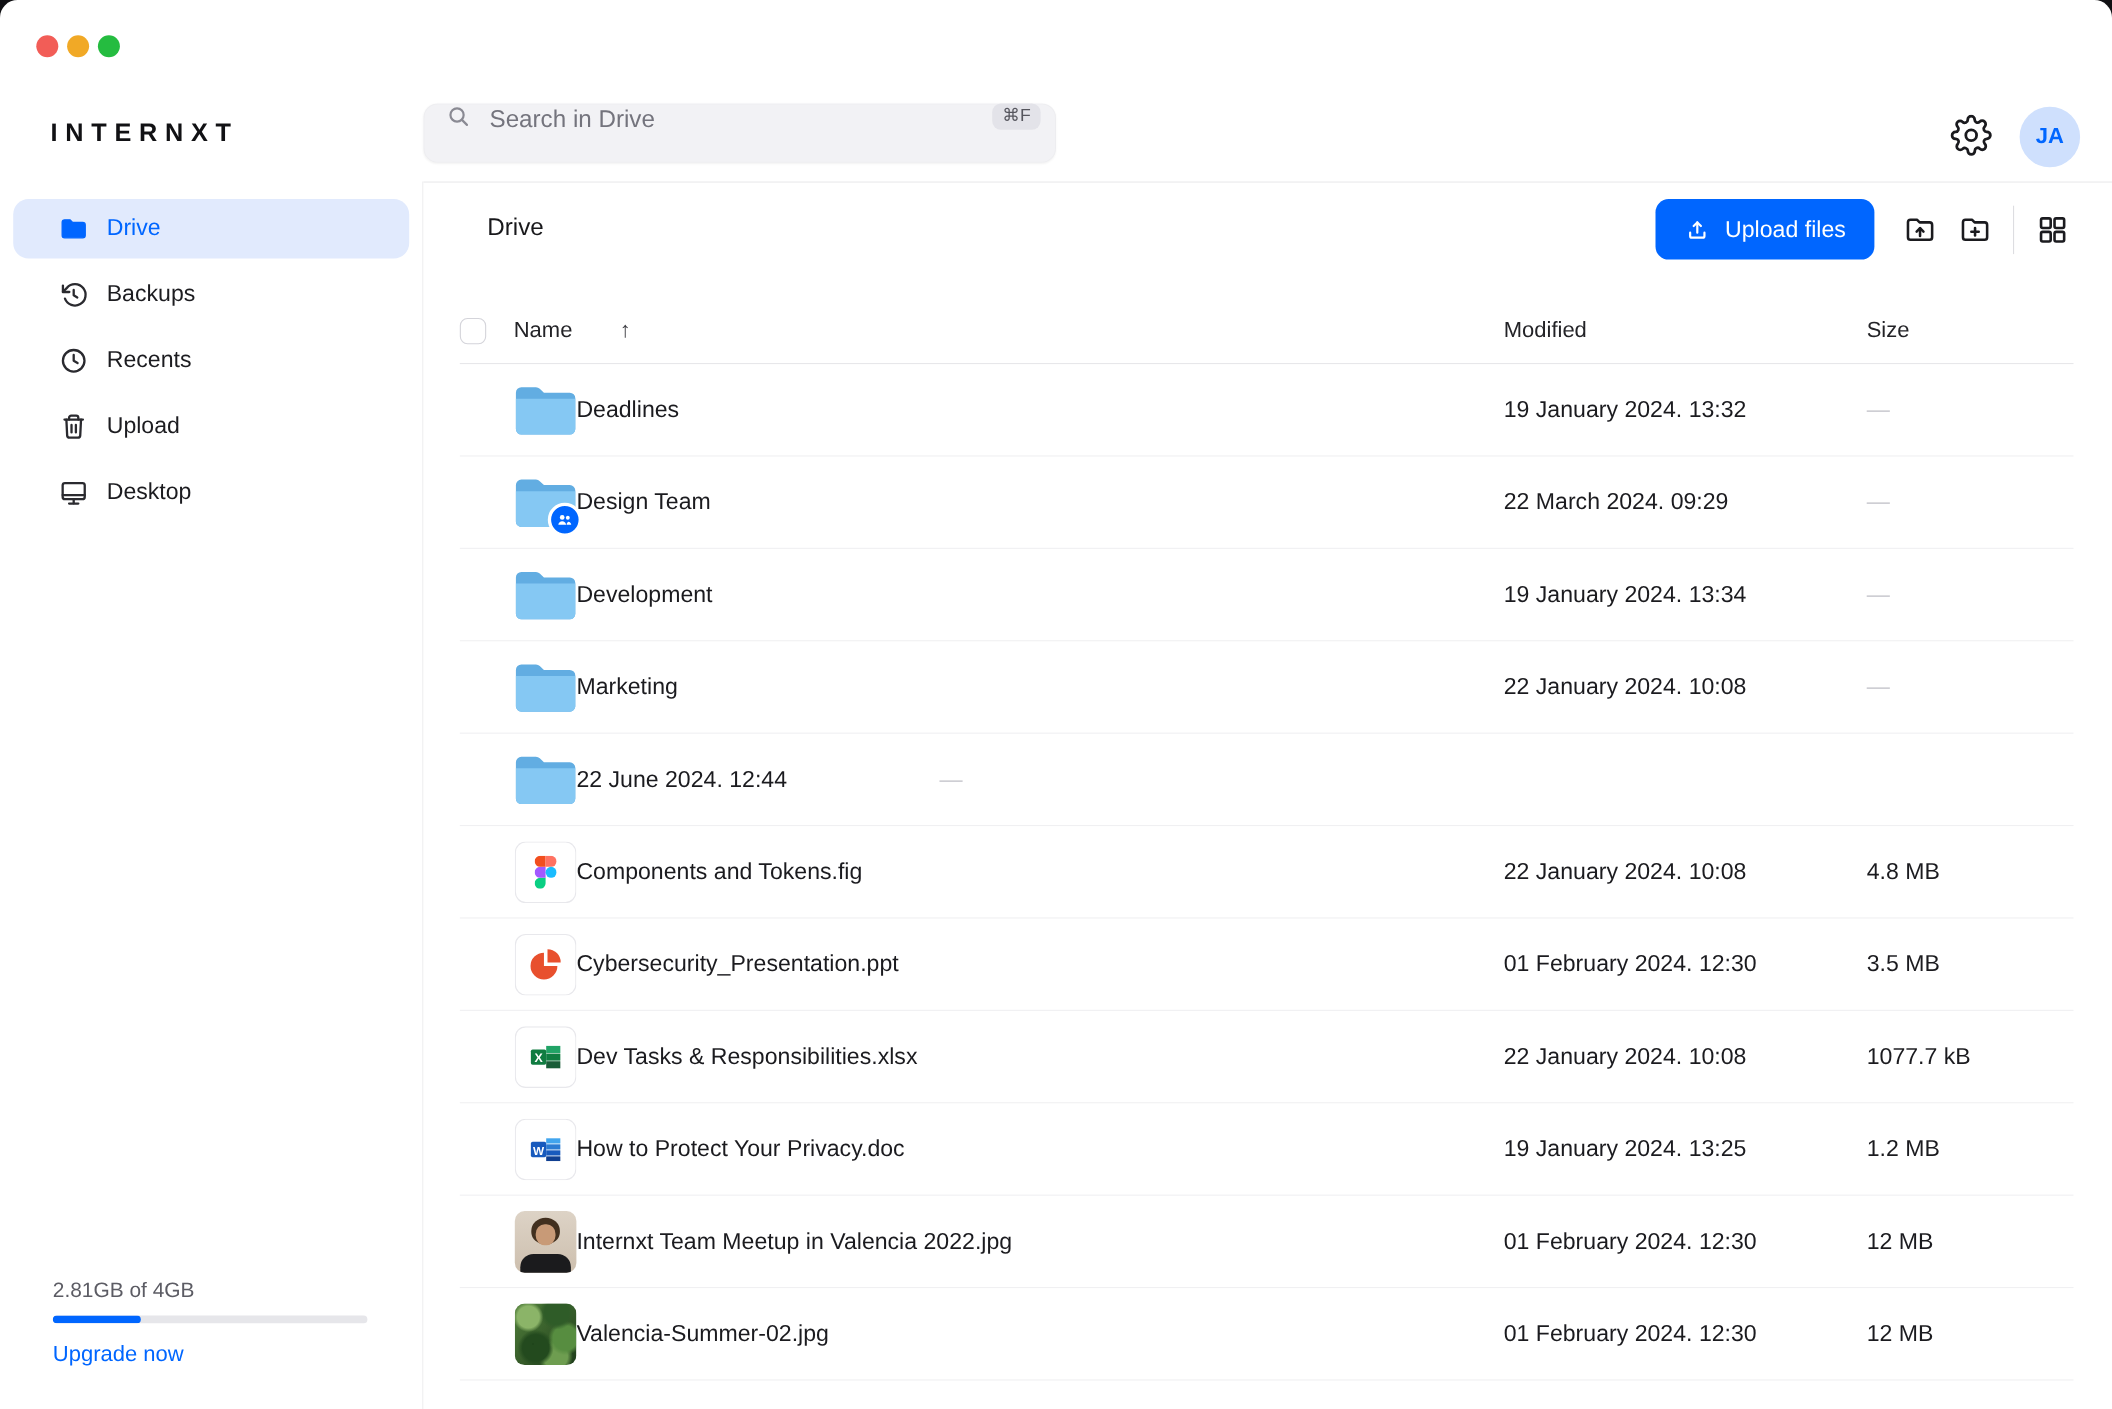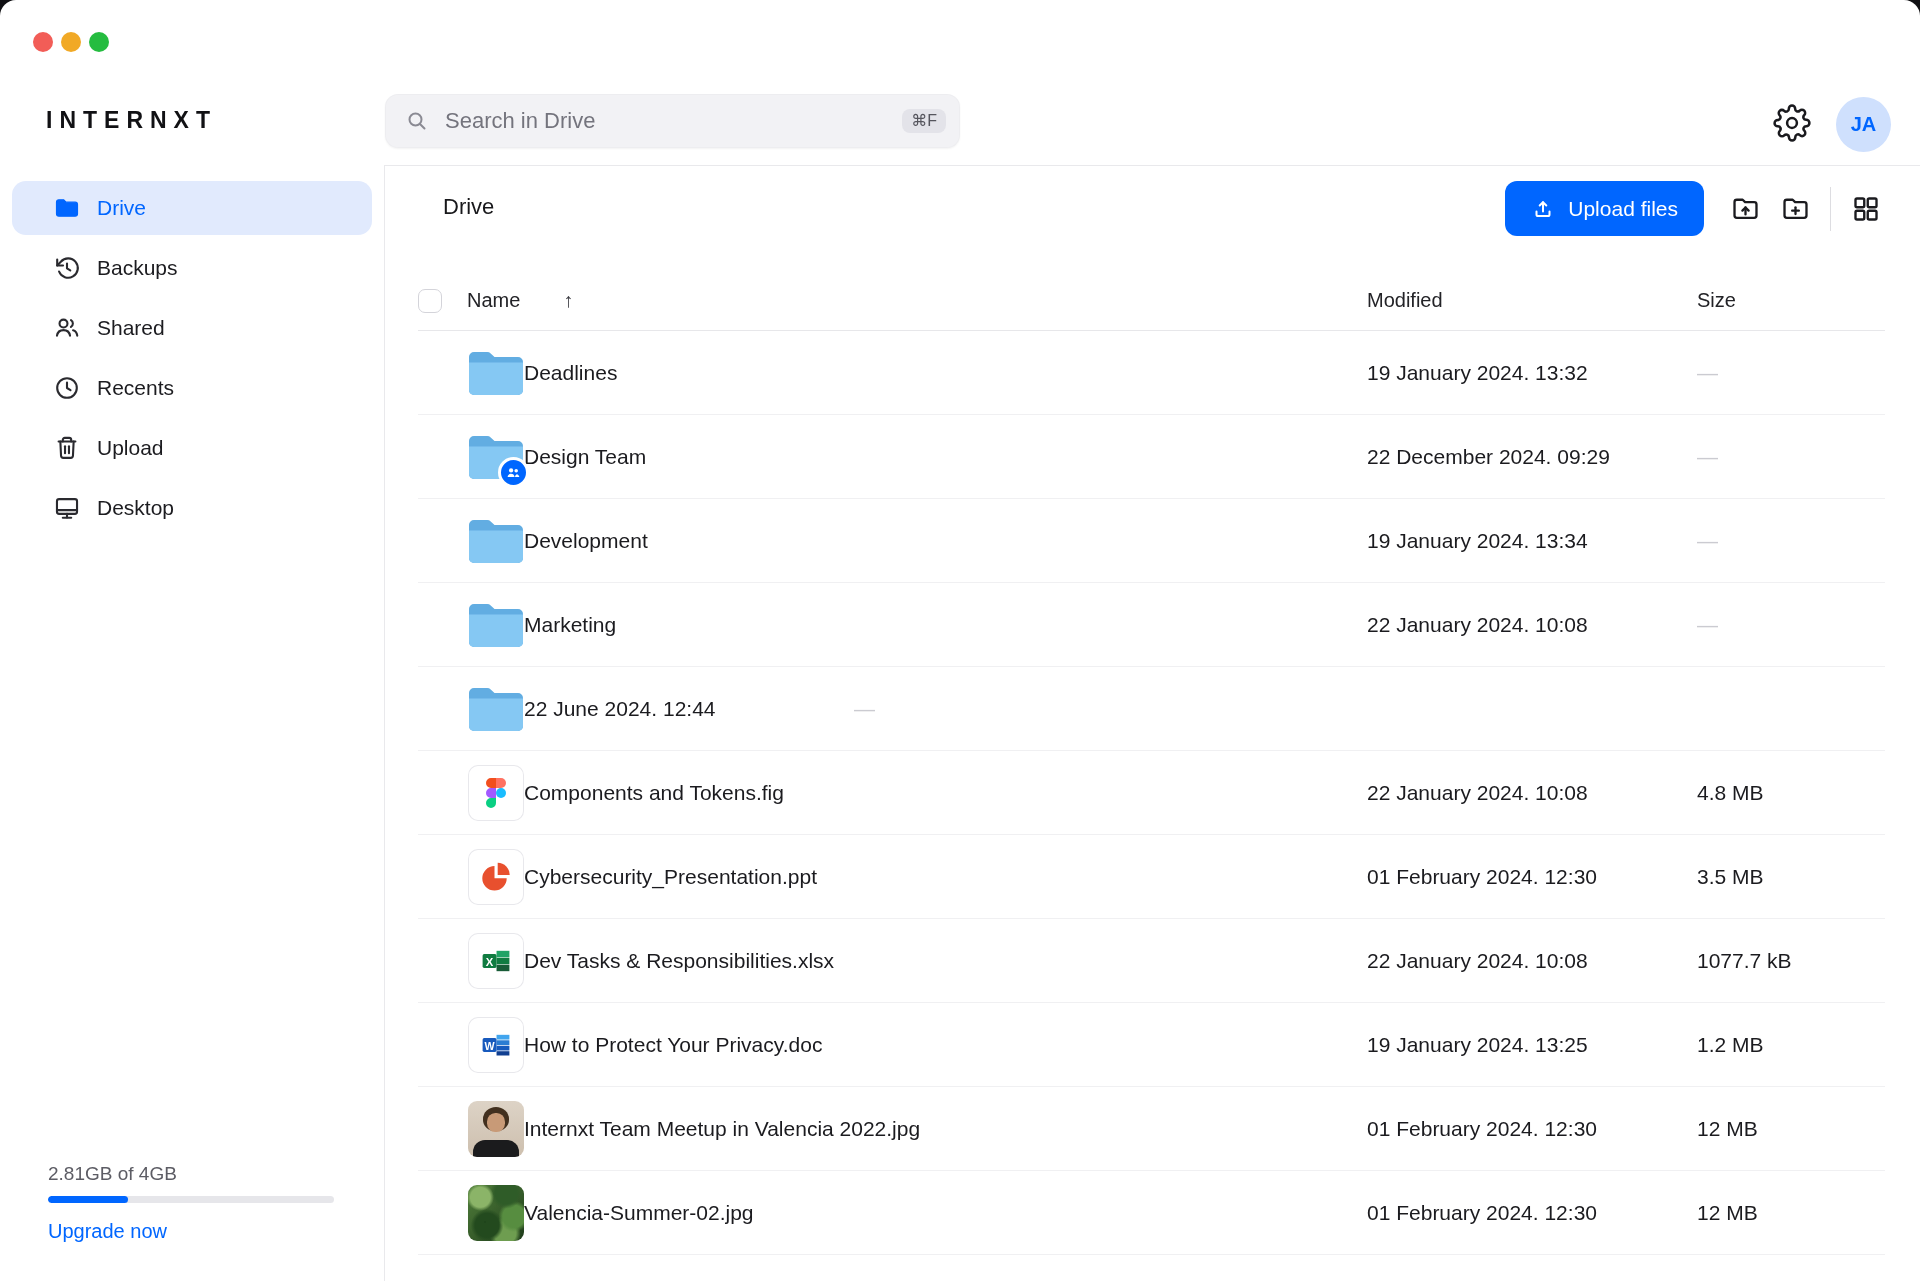--- a/index.html
+++ b/index.html
@@ -8,21 +8,21 @@
 
   
   .traffic{position:absolute;top:32px;left:33px;display:flex;gap:8px;}
   .traffic span{width:20px;height:20px;border-radius:50%;}
   .tl-red{background:#f25d57;}
   .tl-yellow{background:#f1a926;}
   .tl-green{background:#25bc40;}
 
   .logo{position:absolute;left:46px;top:107px;font-size:23px;font-weight:800;letter-spacing:7px;color:#111114;}
 
-  .searchbar{position:absolute;left:385px;top:94px;width:575px;height:54px;background:#f2f2f5;border-radius:13px;display:flex;align-items:center;padding:0 14px 0 20px;box-shadow:0 1px 2px rgba(0,0,0,0.05), inset 0 0 0 1px rgba(0,0,0,0.02);}
+  .searchbar{position:absolute;left:385px;top:94px;width:575px;height:54px;background:#f2f2f5;border-radius:13px;display:flex;align-items:flex-start;padding:0 14px 0 20px;box-shadow:0 1px 2px rgba(0,0,0,0.05), inset 0 0 0 1px rgba(0,0,0,0.02);}
   .searchbar input{flex:1;border:none;outline:none;background:transparent;font-family:inherit;font-size:22px;color:#3a3a40;margin-left:14px;}
   .searchbar input::placeholder{color:#74747d;opacity:1;}
   .kbd-chip{background:#e3e3e9;border-radius:8px;padding:4px 9px;font-size:16px;color:#55555d;line-height:1;}
 
   .gear-btn{position:absolute;left:1772px;top:103px;width:40px;height:40px;display:flex;align-items:center;justify-content:center;background:none;border:none;cursor:pointer;padding:0;}
   .avatar{position:absolute;left:1836px;top:97px;width:55px;height:55px;border-radius:50%;background:#cfe0fd;color:#0066ff;font-size:20px;font-weight:700;display:flex;align-items:center;justify-content:center;cursor:pointer;}
 
   
   .sidebar{position:absolute;left:0;top:165px;width:385px;bottom:0;border-right:1px solid #e9e9ec;padding-top:16px;background:#fff;}
   .nav-item{display:flex;align-items:center;height:54px;margin:0 12px 6px 12px;border-radius:14px;padding-left:40px;cursor:pointer;color:#1c1c20;}
@@ -130,31 +130,20 @@
               <polyline points="3.6 4.8 3.6 9.8 8.6 9.8"></polyline>
               <path d="M5.2 15a8.3 8.3 0 1 0 1.5-8.4L3.6 9.8"></path>
               <polyline points="12 8.2 12 12.4 14.8 14.1"></polyline>
             </svg>
           </span>
       <span class="nav-label">Backups</span>
     </div>
         <div class="nav-item">
       <span class="nav-icon-holder">
             <svg width="28" height="28" viewBox="0 0 24 24" fill="none" stroke="#2a2a2f" stroke-width="1.8" stroke-linecap="round" stroke-linejoin="round">
-              <circle cx="9" cy="8.2" r="3.4"></circle>
-              <path d="M3.4 18.6c.5-3 2.7-4.8 5.6-4.8s5.1 1.8 5.6 4.8"></path>
-              <path d="M15.4 5.3a3.4 3.4 0 0 1 0 5.8"></path>
-              <path d="M17.2 13.9c2.1.6 3.3 2.3 3.6 4.7"></path>
-            </svg>
-          </span>
-      <span class="nav-label">Shared</span>
-    </div>
-        <div class="nav-item">
-      <span class="nav-icon-holder">
-            <svg width="28" height="28" viewBox="0 0 24 24" fill="none" stroke="#2a2a2f" stroke-width="1.8" stroke-linecap="round" stroke-linejoin="round">
               <circle cx="12" cy="12" r="8.4"></circle>
               <polyline points="12 7.4 12 12 15 13.8"></polyline>
             </svg>
           </span>
       <span class="nav-label">Recents</span>
     </div>
         <div class="nav-item">
       <span class="nav-icon-holder">
             <svg width="28" height="28" viewBox="0 0 24 24" fill="none" stroke="#2a2a2f" stroke-width="1.8" stroke-linecap="round" stroke-linejoin="round">
               <path d="M4.8 6.4h14.4"></path>
@@ -260,21 +249,21 @@
         <svg width="17" height="17" viewBox="0 0 24 24" fill="#ffffff">
                     <circle cx="8.6" cy="9" r="3"></circle>
                     <circle cx="15.8" cy="9.4" r="2.5"></circle>
                     <path d="M3.6 18.5c.4-3 2.4-4.7 5-4.7s4.6 1.7 5 4.7z"></path>
                     <path d="M14.2 18.5c.1-1.8 1-3.2 2.4-3.9 1.9.3 3.2 1.7 3.6 3.9z"></path>
                   </svg>
       </span>
     </span>
             </div>
       <div class="cell-name">Design Team</div>
-      <div class="cell-modified">22 December 2024. 09:29</div>
+      <div class="cell-modified">22 March 2024. 09:29</div>
       <div class="cell-size muted">—</div>
     </div>
           <div class="trow">
       <div class="cell-icon">
               <span style="display:flex">
       <svg width="56" height="47" viewBox="0 0 56 47">
                   <path d="M1 8a5 5 0 0 1 5-5h13.2a5 5 0 0 1 3.5 1.4L26.5 8H50a5 5 0 0 1 5 5v28a5 5 0 0 1-5 5H6a5 5 0 0 1-5-5V8z" fill="#62ade2"></path>
                   <path d="M1 13.5h54V41a5 5 0 0 1-5 5H6a5 5 0 0 1-5-5V13.5z" fill="#85c8f3"></path>
                 </svg>
     </span>

